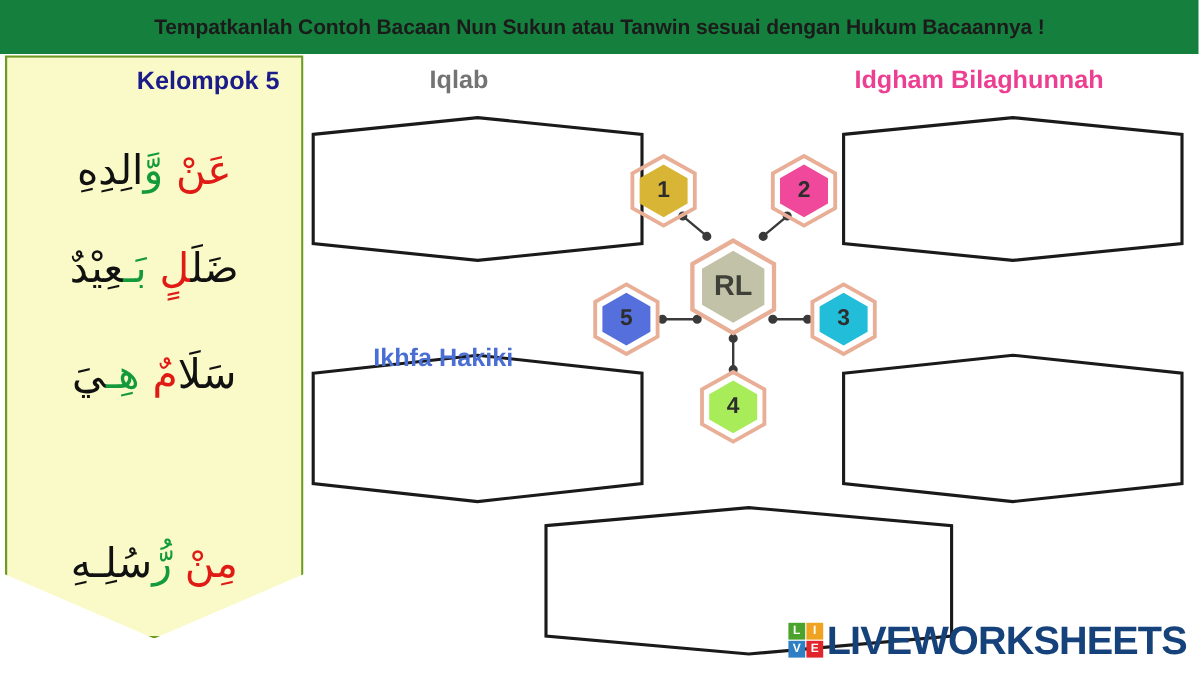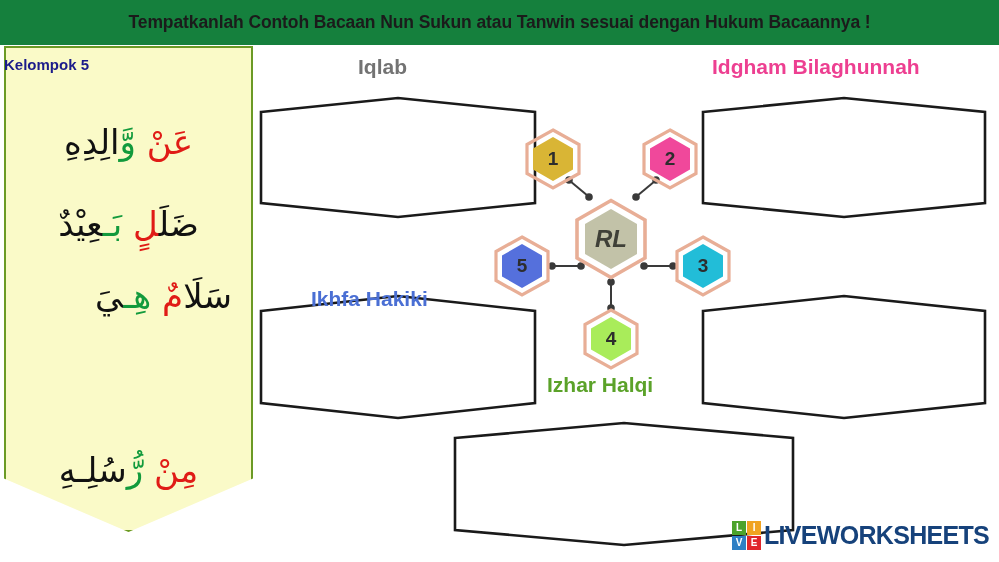--- a/index.html
+++ b/index.html
@@ -52,22 +52,22 @@
     position: absolute;
     left: 4px; top: 46px;
     width: 249px;
     height: 486px;
     box-sizing: border-box;
   }
   #group-title {
     position: absolute;
     left: 0; top: 10px;
     width: 229px;
-    text-align: left;
-    font-size: 15px;
+    text-align: right;
+    font-size: 21px;
     font-weight: bold;
     color: #1B1B8A;
   }
   .arabic-line {
     position: absolute;
     left: 0;
     width: 249px;
     text-align: center;
     direction: rtl;
     font-family: "DejaVu Sans", "Liberation Sans", sans-serif;
@@ -111,21 +111,20 @@
     justify-content: center;
     font-size: 19px;
     font-weight: bold;
     color: #2d2d2d;
     pointer-events: none;
   }
   #node-center {
     position: absolute;
     width: 76px;
     height: 82px;
-    font-style: italic;
   }
   #node-center .num {
     position: absolute;
     left: 0; top: 0;
     width: 76px; height: 82px;
     display: flex;
     align-items: center;
     justify-content: center;
     font-size: 24px;
     font-weight: bold;
@@ -163,21 +162,21 @@
     font-size: 10px;
     font-weight: bold;
     color: #ffffff;
     line-height: 1;
   }
   .sq-l { background: #4CA32B; }
   .sq-i { background: #F0A321; }
   .sq-v { background: #2E7FC4; }
   .sq-e { background: #E0262B; }
   #logo-text {
-    font-size: 25px;
+    font-size: 33px;
     font-weight: bold;
     color: #16427B;
     letter-spacing: -0.7px;
     line-height: 1;
   }
 </style>
 </head>
 <body>
 
 <div id="page">
@@ -191,21 +190,21 @@
     <div id="group-title">Kelompok 5</div>
 
     <div class="arabic-line" style="top:78px;">
       <span class="ar-red">عَنْ</span><span class="ar-black">&nbsp;</span><span class="ar-green">وَّ</span><span class="ar-black">الِدِهِ</span>
     </div>
 
     <div class="arabic-line" style="top:160px;">
       <span class="ar-black">ضَلَ</span><span class="ar-red">لٍ</span><span class="ar-black">&nbsp;</span><span class="ar-green">بَـ</span><span class="ar-black">عِيْدٌ</span>
     </div>
 
-    <div class="arabic-line" style="top:232px;margin-left:35px;">
+    <div class="arabic-line" style="top:248px;">
       <span class="ar-black">سَلَا</span><span class="ar-red">مٌ</span><span class="ar-black">&nbsp;</span><span class="ar-green">هِـ</span><span class="ar-black">يَ</span>
     </div>
 
 
     <div class="arabic-line" style="top:406px;">
       <span class="ar-red">مِنْ</span><span class="ar-black">&nbsp;</span><span class="ar-green">رُّ</span><span class="ar-black">سُلِـهِ</span>
     </div>
   </div>
 
   <div class="hexbox" style="left:258px; top:95px;">
@@ -238,21 +237,20 @@
     </svg>
   </div>
 
   <div class="cat-label" style="left:358px; top:55px; color:#737373;">Iqlab</div>
 
   <div class="cat-label" style="left:712px; top:55px; color:#ED3F91;">Idgham Bilaghunnah</div>
 
   <div class="cat-label" style="left:311px; top:258px; color:#4A6FD4;margin-top:29px;">Ikhfa Hakiki</div>
 
 
-  <div class="cat-label" style="left:547px; top:373px; color:#5BA229;">Izhar Halqi</div>
 
   <svg id="connectors">
     <g stroke="#3a3a3a" stroke-width="2" fill="#3a3a3a">
       <line x1="570" y1="181" x2="588" y2="196"></line>
       <circle cx="569" cy="180" r="2.8"></circle>
         <circle cx="589" cy="197" r="2.8"></circle>
       <line x1="655" y1="181" x2="637" y2="196"></line>
       <circle cx="656" cy="180" r="2.8"></circle>
         <circle cx="636" cy="197" r="2.8"></circle>
       <line x1="645" y1="266" x2="672" y2="266"></line>

